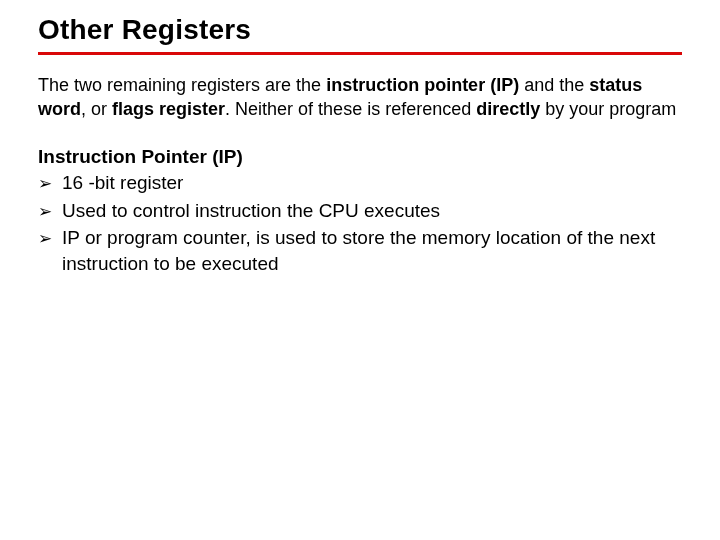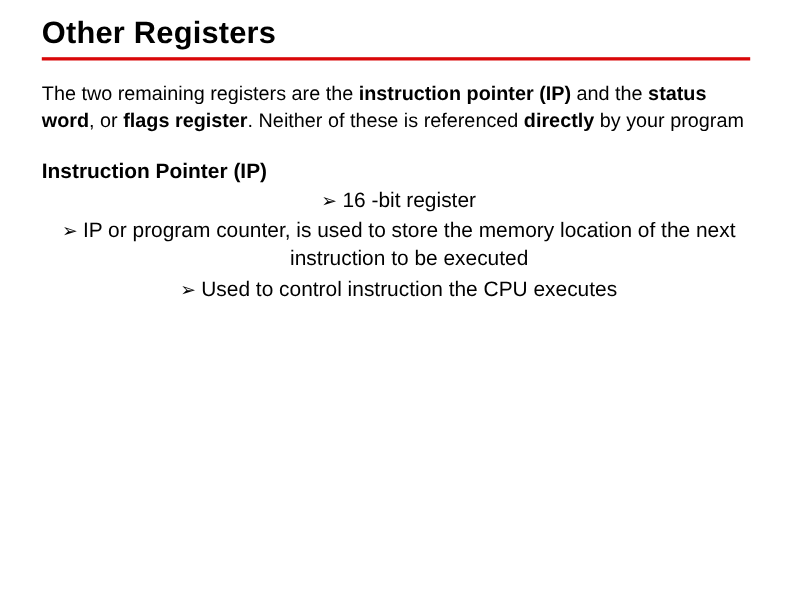--- a/index.html
+++ b/index.html
@@ -41,21 +41,20 @@
     list-style: none;
     padding: 0;
     margin: 0;
     font-size: 19px;
     line-height: 1.35;
   }
   .bullets li {
     padding-left: 24px;
     text-indent: -24px;
     margin: 0 0 2px 0;
-    text-align: center;
   }
   .bullets li::before {
     content: "\27A2"; 
     font-size: 17px;
     display: inline-block;
     width: 24px;
     text-indent: 0;
   }
 </style>
 </head>
@@ -67,17 +66,17 @@
   <hr class="rule">
 
   <p class="intro">
     <span>The two remaining registers are the </span><span class="b">instruction pointer (IP)</span><span> and the </span><span class="b">status word</span><span>, or </span><span class="b">flags register</span><span>. Neither of these is referenced </span><span class="b">directly</span><span> by your program</span>
   </p>
 
   <div class="subhead">Instruction Pointer (IP)</div>
 
   <ul class="bullets">
     <li>16 -bit register</li>
+    <li>Used to control instruction the CPU executes</li>
     <li>IP or program counter, is used to store the memory location of the next instruction to be executed</li>
-    <li>Used to control instruction the CPU executes</li>
   </ul>
 
 </div>
 
 </body></html>

